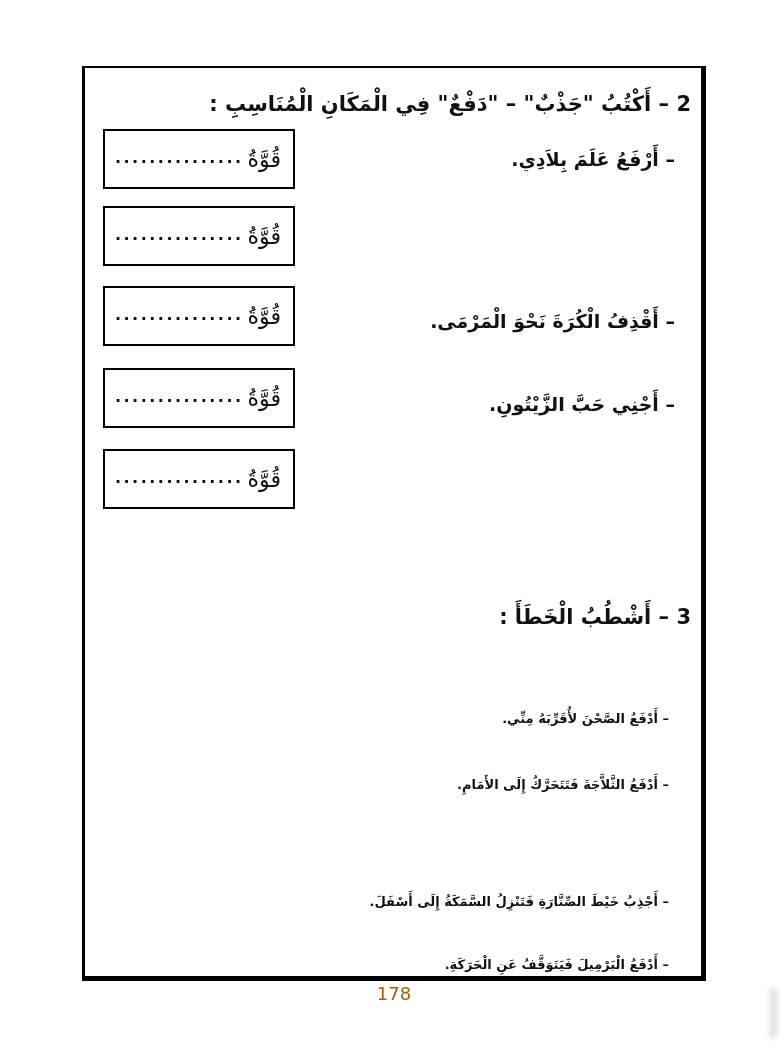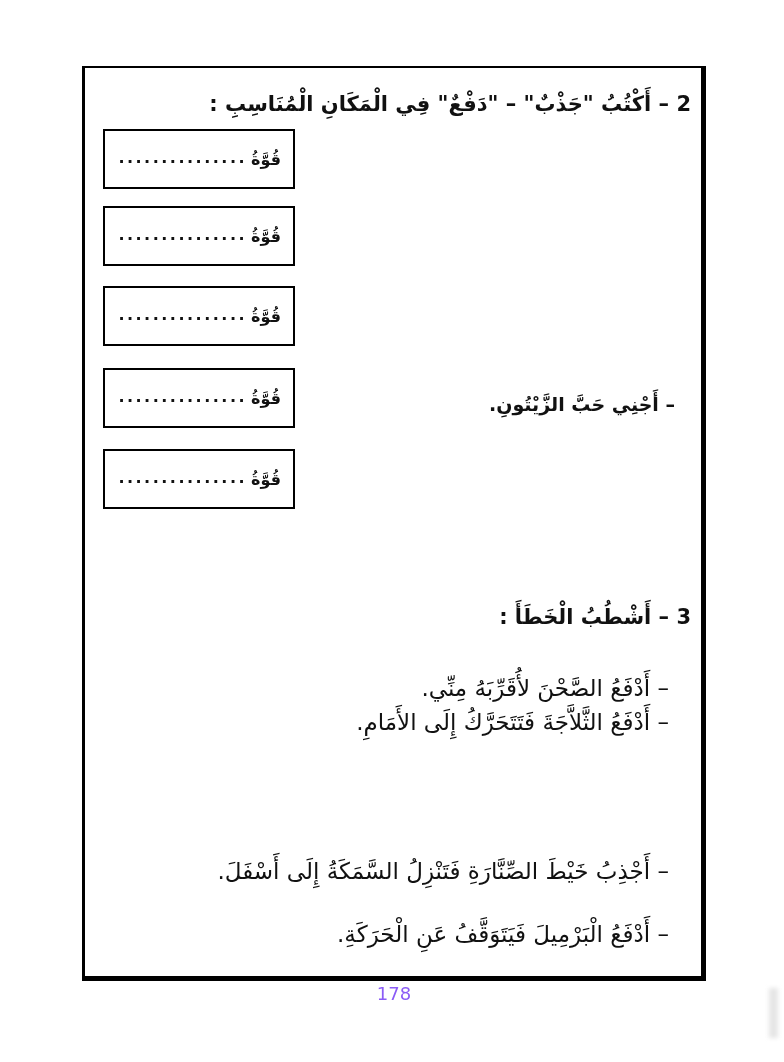--- a/index.html
+++ b/index.html
@@ -38,99 +38,102 @@
     right:26px;
     font-size:19px;
     font-weight:bold;
     white-space:nowrap;
     height:36px; line-height:36px;
     direction:rtl;
   }
   .ex3-line {
     position:absolute;
     right:32px;
-    font-size:23px;
-    font-weight:normal;
+    font-size:13px;
+    font-weight:bold;
     white-space:nowrap;
     height:36px; line-height:36px;
     direction:rtl;
+    margin-top:31px;
   }
   .answer-box {
     position:absolute;
     left:18px;
     width:192px; height:60px;
     border:2px solid #000;
     display:flex;
     align-items:center;
     justify-content:flex-start; 
     padding:0 12px;
     direction:rtl;
     background:#fff;
   }
   .answer-box .word {
-    font-size:16px;
-    font-weight:bold;
+    font-size:22px;
+    font-weight:normal;
     white-space:nowrap;
     text-align:right;
   }
   .answer-box .dots {
     font-size:16px;
     font-weight:bold;
     letter-spacing:2.5px;
     margin-right:4px;
     direction:ltr;
     white-space:nowrap;
     transform:translateY(-2px);
   }
   .page-number {
     position:absolute;
     left:82px; top:983px;
     width:624px;
     text-align:center;
     font-size:18px;
-    color:#8b5cf6;
+    color:#a16207;
     direction:ltr;
   }
   .artifact {
     position:absolute;
     right:6px; top:988px;
     width:9px; height:50px;
     background:#e6e6e6;
     filter:blur(2px);
   }
   
   .b0 { top:61px; }  .b1 { top:138px; } .b2 { top:218px; } .b3 { top:300px; } .b4 { top:381px; }
   
   .t0 { top:73px; }  .t1 { top:155px; } .t2 { top:235px; } .t3 { top:318px; } .t4 { top:398px; }
   
-  .i0 { top:602px; } .i1 { top:636px; } .i2 { top:722px; } .i3 { top:785px; } .i4 { top:848px; }
+  .i0 { top:602px; } .i1 { top:668px; } .i2 { top:722px; } .i3 { top:785px; } .i4 { top:848px; }
 </style>
 </head>
 <body>
 
 <div class="canvas">
 
   <div class="frame">
 
     <div class="heading h2">2 – أَكْتُبُ "جَذْبٌ" – "دَفْعٌ" فِي الْمَكَانِ الْمُنَاسِبِ :</div>
 
     <div class="answer-box b0">
       <span class="word">قُوَّةُ</span>
       <span class="dots">...............</span>
     </div>
+    <div class="ex2-line t0">– أَرْفَعُ عَلَمَ بِلاَدِي.</div>
 
     <div class="answer-box b1">
       <span class="word">قُوَّةُ</span>
       <span class="dots">...............</span>
     </div>
 
     <div class="answer-box b2">
       <span class="word">قُوَّةُ</span>
       <span class="dots">...............</span>
     </div>
+    <div class="ex2-line t2">– أَقْذِفُ الْكُرَةَ نَحْوَ الْمَرْمَى.</div>
 
     <div class="answer-box b3">
       <span class="word">قُوَّةُ</span>
       <span class="dots">...............</span>
     </div>
     <div class="ex2-line t3">– أَجْنِي حَبَّ الزَّيْتُونِ.</div>
 
     <div class="answer-box b4">
       <span class="word">قُوَّةُ</span>
       <span class="dots">...............</span>

